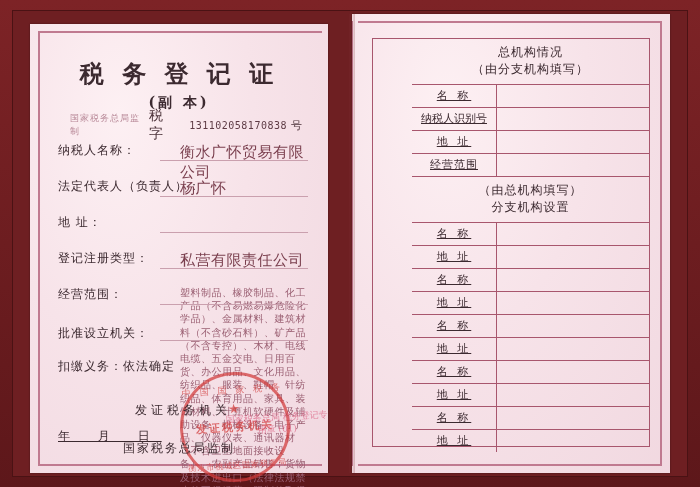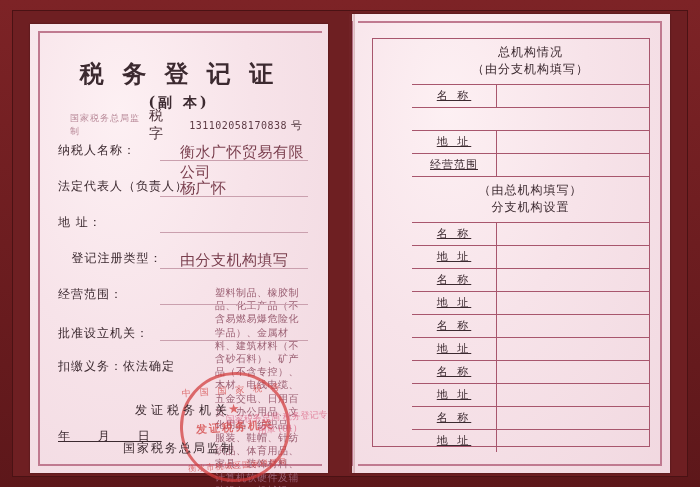--- a/index.html
+++ b/index.html
@@ -311,27 +311,27 @@
       <span class="f-label">法定代表人（负责人）：</span>
       <span class="f-value">杨广怀</span>
     </div>
     <div class="underline" style="top:172px;"></div>
 
     <div class="field" style="top:190px;">
       <span class="f-label">地    址：</span>
     </div>
     <div class="underline" style="top:208px;"></div>
 
-    <div class="field" style="top:226px;text-align:center;">
+    <div class="field" style="top:226px;">
       <span class="f-label">登记注册类型：</span>
-      <span class="f-value">由分支机构填写</span>
+      <span class="f-value">私营有限责任公司</span>
     </div>
     <div class="underline" style="top:244px;"></div>
 
-    <div class="field" style="top:262px; height:70px;gap:35px;">
+    <div class="field" style="top:262px; height:70px;">
       <span class="f-label">经营范围：</span>
       <span class="f-value small">塑料制品、橡胶制品、化工产品（不含易燃易爆危险化学品）、金属材料、建筑材料（不含砂石料）、矿产品（不含专控）、木材、电线电缆、五金交电、日用百货、办公用品、文化用品、纺织品、服装、鞋帽、针纺织品、体育用品、家具、装饰材料、计算机软硬件及辅助设备、机械设备、电子产品、仪器仪表、通讯器材（不含卫星地面接收设备）、农副产品销售；货物及技术进出口（法律法规禁止的不得经营，限制的取得许可后方可经营）</span>
     </div>
     <div class="underline" style="top:280px;"></div>
 
     <div class="field" style="top:298px;align-items:flex-end;">
       <span class="f-label">批准设立机关：</span>
       <span class="f-value"></span>
     </div>
     <div class="underline" style="top:316px;"></div>
@@ -366,20 +366,21 @@
           <div>总机构情况</div>
           <div>（由分支机构填写）</div>
         </div>
       </div>
 
       <div class="trow">
         <div class="tlabel">名    称</div>
         <div class="tvalue"></div>
       </div>
       <div class="trow">
+        <div class="tlabel" style="letter-spacing:0;">纳税人识别号</div>
         <div class="tvalue"></div>
       </div>
       <div class="trow">
         <div class="tlabel">地    址</div>
         <div class="tvalue"></div>
       </div>
       <div class="trow">
         <div class="tlabel" style="letter-spacing:1px;">经营范围</div>
         <div class="tvalue"></div>
       </div>

